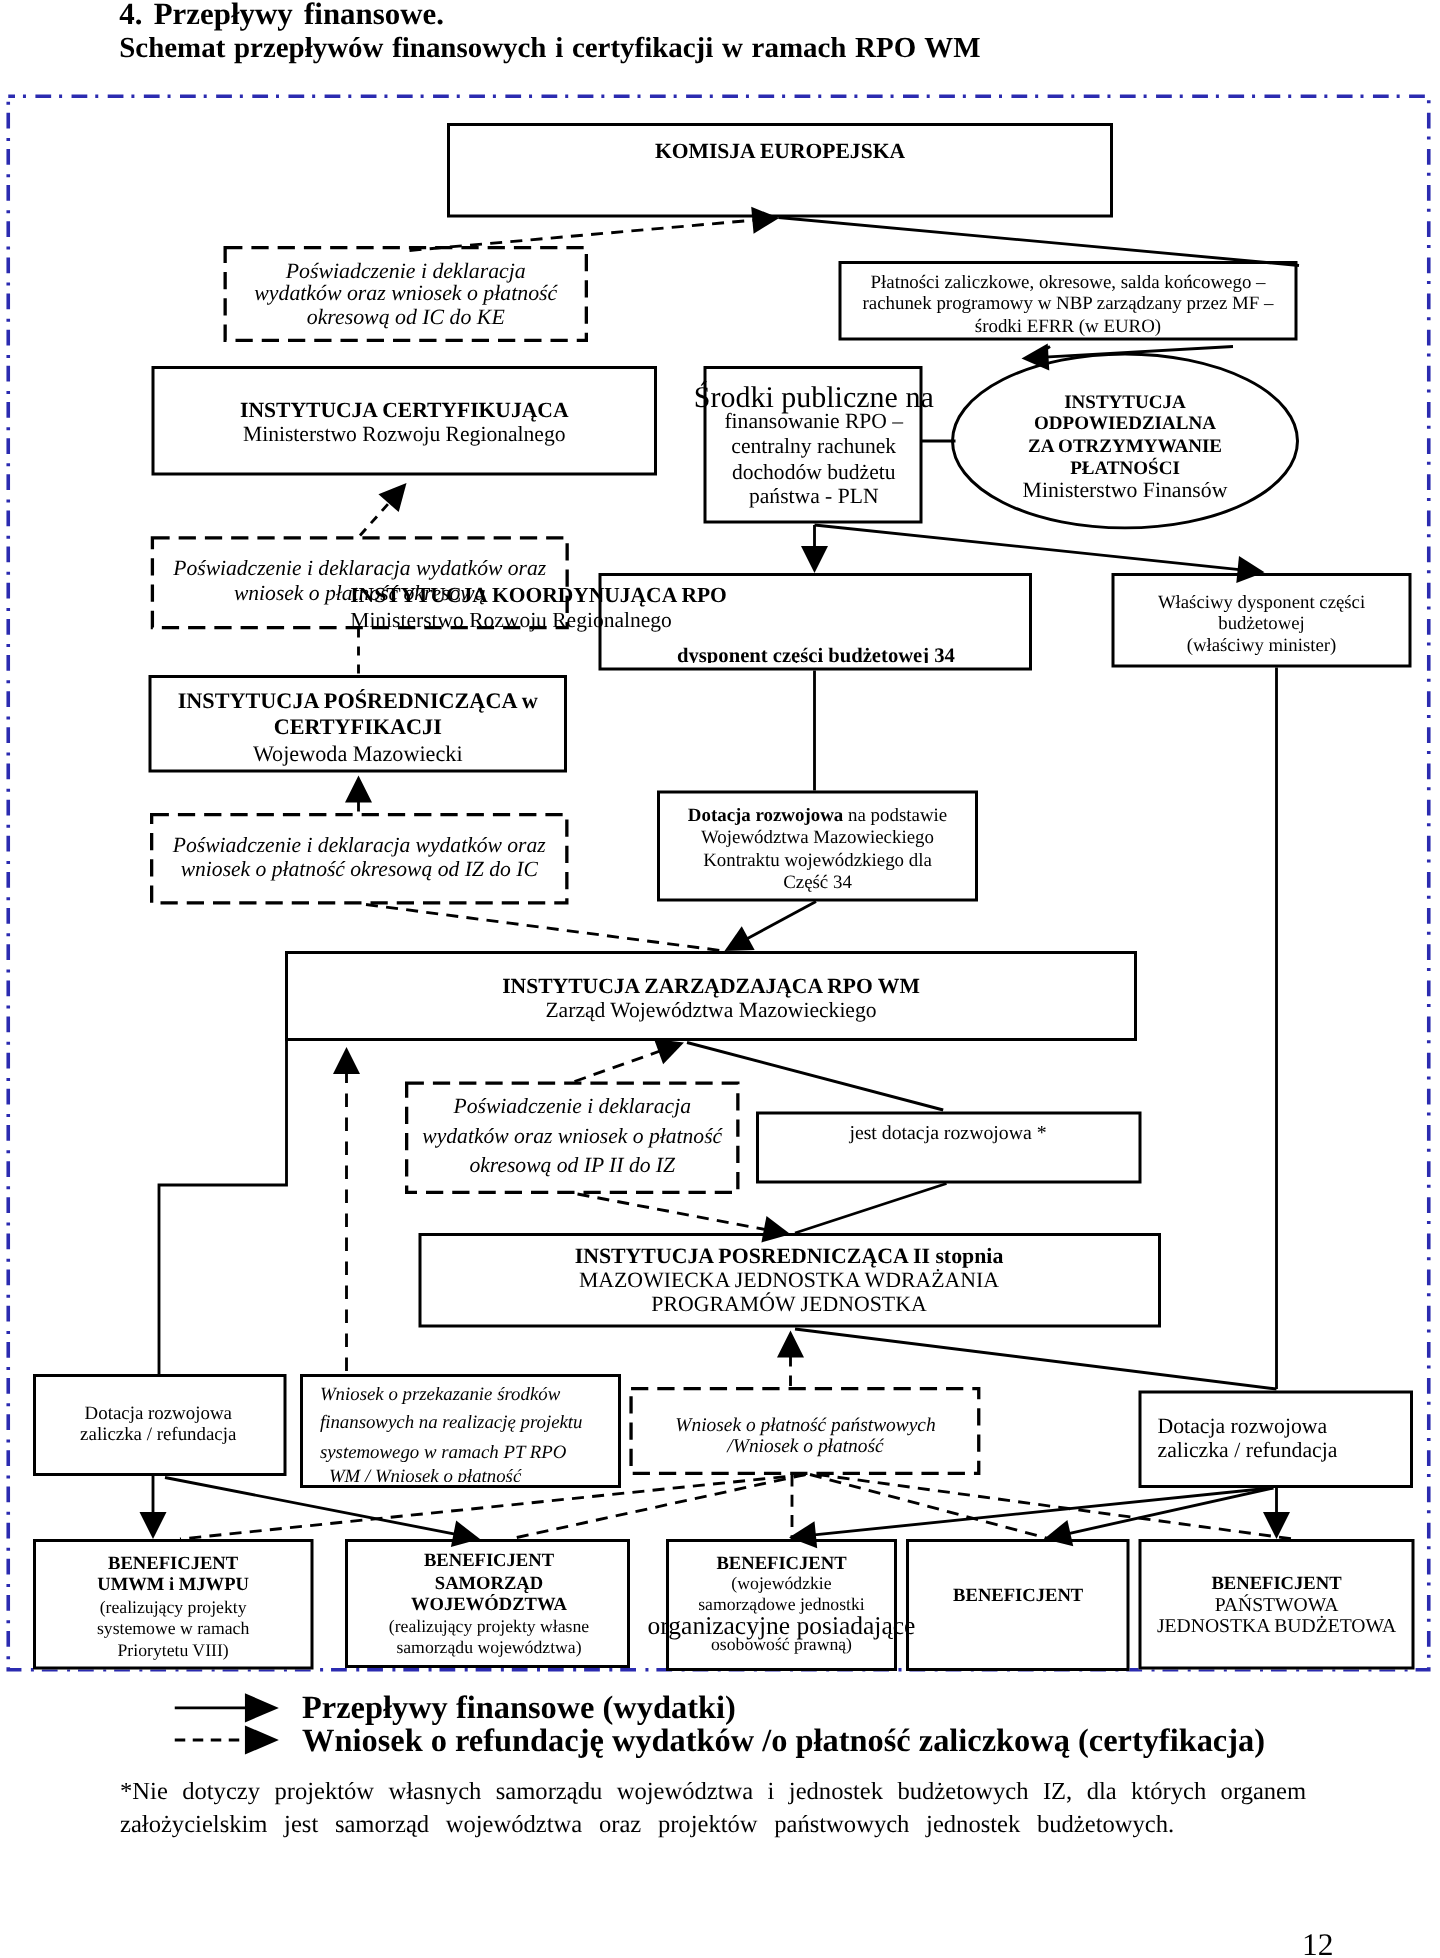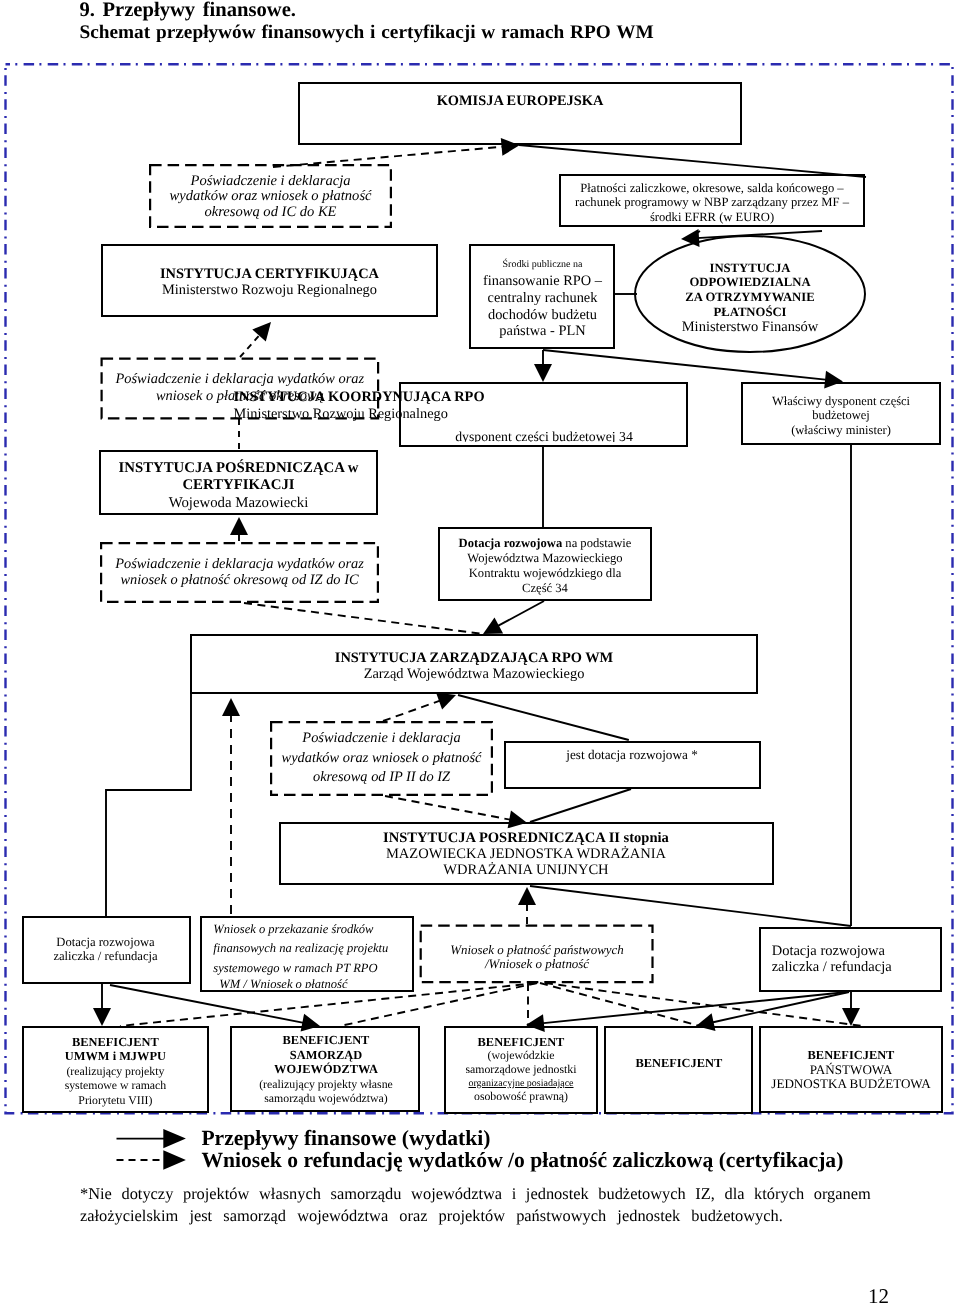--- a/index.html
+++ b/index.html
@@ -22,21 +22,21 @@
 
 </style>
 </head>
 <body>
 
 <div id="page">
 <svg class="layer" id="frame" viewBox="0 0 960 1305">
 <rect x="5.5" y="64.2" width="947" height="1049" fill="none" stroke="#2b2bb0" stroke-width="2.4" stroke-dasharray="10.5 5.3 2 6.3" stroke-dashoffset="6"></rect>
 </svg>
 <div class="txt" style="left:79.5px;top:-0.98px;width:620px;text-align:left;">
-      <span class="ln b" style="font-size:20.6px;line-height:22.6px;word-spacing:2.4px;">9. Przepływy finansowe.</span>
+      <span class="ln b" style="font-size:20.6px;line-height:22.6px;word-spacing:2.4px;">4. Przepływy finansowe.</span>
       <span class="ln b" style="font-size:19.3px;line-height:22.2px;word-spacing:1.0px;">Schemat przepływów finansowych i certyfikacji w ramach RPO WM</span>
     </div>
 <div class="box" style="left:298px;top:82px;width:444px;height:63px;border-width:2px;"></div>
 <div class="txt" style="left:210.0px;top:93.30px;width:620px;text-align:center;">
       <span class="ln b" style="font-size:14.4px;line-height:17px;">KOMISJA EUROPEJSKA</span>
     </div>
 <div class="txt" style="left:-39.5px;top:173.56px;width:620px;text-align:center;">
       <span class="ln i" style="font-size:14.55px;line-height:15.6px;">Poświadczenie i deklaracja</span>
       <span class="ln i" style="font-size:14.55px;line-height:15.6px;">wydatków oraz wniosek o płatność</span>
       <span class="ln i" style="font-size:14.55px;line-height:15.6px;">okresową od IC do KE</span>
@@ -47,21 +47,21 @@
       <span class="ln" style="font-size:12.6px;line-height:14.2px;">rachunek programowy w NBP zarządzany przez MF –</span>
       <span class="ln" style="font-size:12.6px;line-height:14.2px;">środki EFRR (w EURO)</span>
     </div>
 <div class="box" style="left:101.4px;top:243.6px;width:336.3px;height:73.1px;border-width:2px;"></div>
 <div class="txt" style="left:-40.5px;top:267.15px;width:620px;text-align:center;">
       <span class="ln b" style="font-size:14.4px;line-height:15.9px;">INSTYTUCJA CERTYFIKUJĄCA</span>
       <span class="ln" style="font-size:14.4px;line-height:15.9px;">Ministerstwo Rozwoju Regionalnego</span>
     </div>
 <div class="box" style="left:469.3px;top:244px;width:146px;height:105.3px;border-width:2px;"></div>
 <div class="txt" style="left:232.5px;top:256.90px;width:620px;text-align:center;">
-      <span class="ln" style="font-size:10px;line-height:16.6px;">Środki publiczne na</span>
+      <span class="ln" style="font-size:20px;line-height:16.6px;">Środki publiczne na</span>
       <span class="ln" style="font-size:14.4px;line-height:16.6px;">finansowanie RPO –</span>
       <span class="ln" style="font-size:14.4px;line-height:16.6px;">centralny rachunek</span>
       <span class="ln" style="font-size:14.4px;line-height:16.6px;">dochodów budżetu</span>
       <span class="ln" style="font-size:14.4px;line-height:16.6px;">państwa - PLN</span>
     </div>
 <div class="abs" style="left:634px;top:235px;width:232px;height:118px;z-index:4;">
 <svg width="232" height="118" viewBox="0 0 232 118" style="position:absolute;left:0;top:0;">
  <ellipse cx="116" cy="59" rx="115" ry="58" fill="#fff" stroke="#000" stroke-width="2"></ellipse>
 </svg>
     </div>
@@ -74,21 +74,21 @@
     </div>
 <div class="txt" style="left:-70.2px;top:371.25px;width:620px;text-align:center;">
       <span class="ln i" style="font-size:14.4px;line-height:16.3px;">Poświadczenie i deklaracja wydatków oraz</span>
       <span class="ln i" style="font-size:14.4px;line-height:16.3px;">wniosek o płatność okresową</span>
     </div>
 <div class="box" style="left:399px;top:382px;width:289px;height:65px;border-width:2px;"></div>
 <div class="txt" style="left:233.5px;top:388.73px;width:620px;text-align:left;">
       <span class="ln b" style="font-size:14.35px;line-height:16.9px;">INSTYTUCJA KOORDYNUJĄCA RPO</span>
       <span class="ln" style="font-size:14.35px;line-height:16.9px;">Ministerstwo Rozwoju Regionalnego</span>
     </div>
-<div class="abs" style="left:399px;top:426px;width:289px;height:16.3px;overflow:hidden;z-index:5;">
+<div class="abs" style="left:399px;top:426px;width:289px;height:16.3px;overflow:hidden;z-index:5;font-weight:bold;">
       <div class="txt" style="left:-115px;top:3.01px;width:520px;font-size:13.75px;line-height:15.5px;">
         <span class="ln">dysponent części budżetowej 34</span>
       </div>
     </div>
 <div class="box" style="left:740.6px;top:382px;width:200.4px;height:63.3px;border-width:2px;"></div>
 <div class="txt" style="left:531.0px;top:393.84px;width:620px;text-align:center;">
       <span class="ln" style="font-size:12.5px;line-height:14.5px;">Właściwy dysponent części</span>
       <span class="ln" style="font-size:12.5px;line-height:14.5px;">budżetowej</span>
       <span class="ln" style="font-size:12.5px;line-height:14.5px;">(właściwy minister)</span>
     </div>
@@ -120,21 +120,21 @@
       <span class="ln i" style="font-size:14.4px;line-height:19.5px;">okresową od IP II do IZ</span>
     </div>
 <div class="box" style="left:504px;top:741px;width:257px;height:48px;border-width:2px;"></div>
 <div class="txt" style="left:322.0px;top:745.20px;width:620px;text-align:center;">
       <span class="ln" style="font-size:13.2px;line-height:20.5px;text-align:center;">jest dotacja rozwojowa *</span>
     </div>
 <div class="box" style="left:279.2px;top:822.2px;width:494.5px;height:63.3px;border-width:2px;"></div>
 <div class="txt" style="left:216.0px;top:831.36px;width:620px;text-align:center;">
       <span class="ln b" style="font-size:14.55px;line-height:15.8px;">INSTYTUCJA POSREDNICZĄCA II stopnia</span>
       <span class="ln" style="font-size:14.55px;line-height:15.8px;">MAZOWIECKA JEDNOSTKA WDRAŻANIA</span>
-      <span class="ln" style="font-size:14.55px;line-height:15.8px;">WDRAŻANIA UNIJNYCH</span>
+      <span class="ln" style="font-size:14.55px;line-height:15.8px;">PROGRAMÓW JEDNOSTKA</span>
     </div>
 <div class="box" style="left:21.8px;top:915.7px;width:169.7px;height:68.2px;border-width:2px;"></div>
 <div class="txt" style="left:-204.5px;top:936.48px;width:620px;text-align:center;">
       <span class="ln" style="font-size:12.6px;line-height:13.5px;">Dotacja rozwojowa</span>
       <span class="ln" style="font-size:12.6px;line-height:13.5px;">zaliczka / refundacja</span>
     </div>
 <div class="box" style="left:199.7px;top:915.9px;width:214.4px;height:76.5px;border-width:2px;"></div>
 <div class="txt" style="left:213.3px;top:919.78px;width:620px;text-align:left;">
       <span class="ln i" style="font-size:12.55px;line-height:19.45px;">Wniosek o przekazanie środków</span>
       <span class="ln i" style="font-size:12.55px;line-height:19.45px;">finansowych na realizację projektu</span>
@@ -168,21 +168,21 @@
       <span class="ln b" style="font-size:12.4px;line-height:14.5px;">SAMORZĄD</span>
       <span class="ln b" style="font-size:12.4px;line-height:14.5px;">WOJEWÓDZTWA</span>
       <span class="ln" style="font-size:11.8px;line-height:14.5px;">(realizujący projekty własne</span>
       <span class="ln" style="font-size:11.8px;line-height:14.5px;">samorządu województwa)</span>
     </div>
 <div class="box" style="left:444.3px;top:1025.7px;width:153.5px;height:88px;border-width:2px;"></div>
 <div class="txt" style="left:211.0px;top:1035.85px;width:620px;text-align:center;">
       <span class="ln b" style="font-size:12.4px;line-height:13.6px;">BENEFICJENT</span>
       <span class="ln" style="font-size:11.8px;line-height:13.6px;">(wojewódzkie</span>
       <span class="ln" style="font-size:11.8px;line-height:13.6px;">samorządowe jednostki</span>
-      <span class="ln" style="font-size:10px;line-height:13.6px;text-decoration:underline;">organizacyjne posiadające</span>
+      <span class="ln" style="font-size:17px;line-height:13.6px;">organizacyjne posiadające</span>
       <span class="ln" style="font-size:11.8px;line-height:13.6px;">osobowość prawną)</span>
     </div>
 <div class="box" style="left:603.9px;top:1025.5px;width:149.2px;height:88.2px;border-width:2px;"></div>
 <div class="txt" style="left:368.8px;top:1055.55px;width:620px;text-align:center;">
       <span class="ln b" style="font-size:12.4px;line-height:14.4px;">BENEFICJENT</span>
     </div>
 <div class="box" style="left:759.4px;top:1025.8px;width:183.3px;height:87.3px;border-width:2px;"></div>
 <div class="txt" style="left:541.0px;top:1048.15px;width:620px;text-align:center;">
       <span class="ln b" style="font-size:12.4px;line-height:14.6px;">BENEFICJENT</span>
       <span class="ln" style="font-size:13.1px;line-height:14.6px;">PAŃSTWOWA</span>

